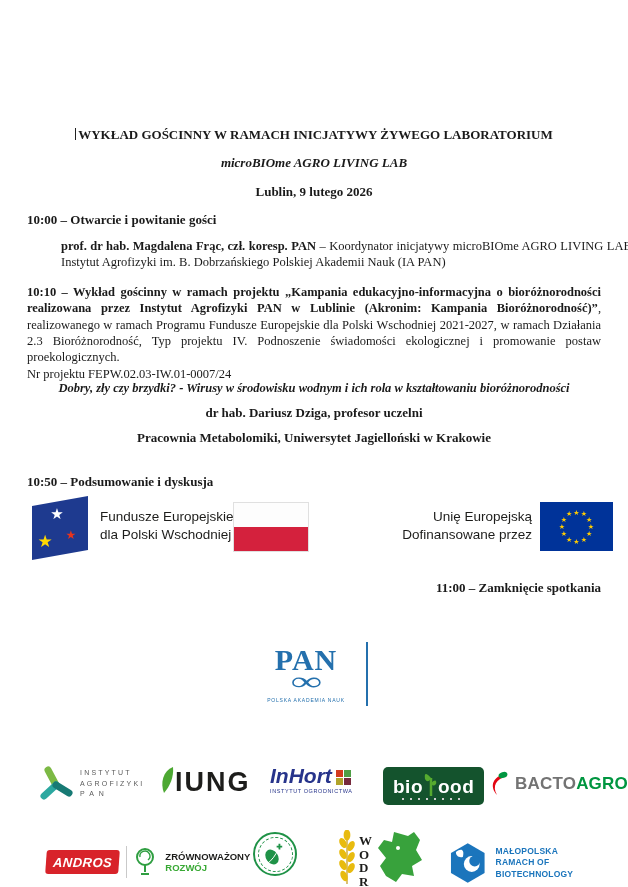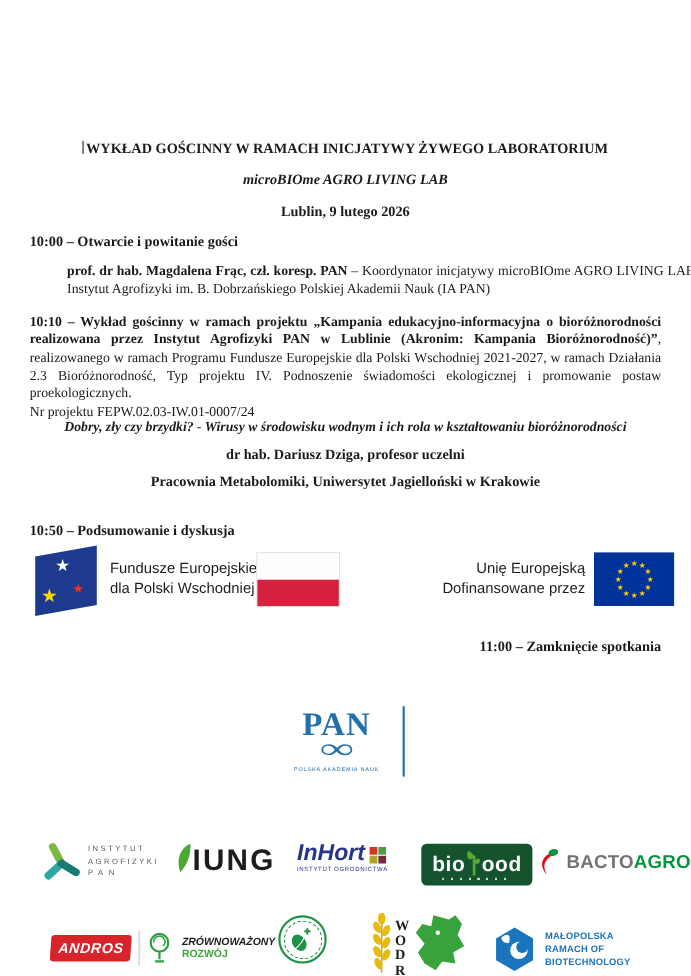--- a/index.html
+++ b/index.html
@@ -88,21 +88,21 @@
   .bacto{left:487px;top:14px;gap:4px;}
   .bacto-name{font-size:17px;font-weight:bold;letter-spacing:0.2px;}
   .bacto-red{color:#737373;}
   .bacto-green{color:#009640;}
 
   .andros{left:46px;top:16px;gap:7px;}
   .andros-box{background:#d8232a;border-radius:3px;padding:3px 7px;transform:skewX(-4deg);}
   .andros-name{color:#fff;font-weight:bold;font-style:italic;font-size:13px;letter-spacing:0.5px;}
   .andros-div{width:1px;height:32px;background:#c9c9c9;}
   .andros-text{font-size:9.5px;font-weight:bold;line-height:1.2;}
-  .andros-l1{color:#1d1d1b;font-style:italic;}
+  .andros-l1{color:#1d1d1b;}
   .andros-l2{color:#39a935;}
 
   .seal{left:253px;top:2px;width:44px;height:44px;border:2.5px solid #1f9247;border-radius:50%;
         box-sizing:border-box;display:flex;align-items:center;justify-content:center;}
   .seal-inner{width:33px;height:33px;border:1px dashed #1f9247;border-radius:50%;
         display:flex;align-items:center;justify-content:center;}
 
   .wodr{left:337px;top:0px;gap:2px;align-items:flex-start;}
   .wodr-letters{font-family:"Liberation Serif",serif;font-weight:bold;font-size:13px;
         width:13px;word-break:break-all;line-height:1.05;color:#1d1d1b;margin-top:4px;}

